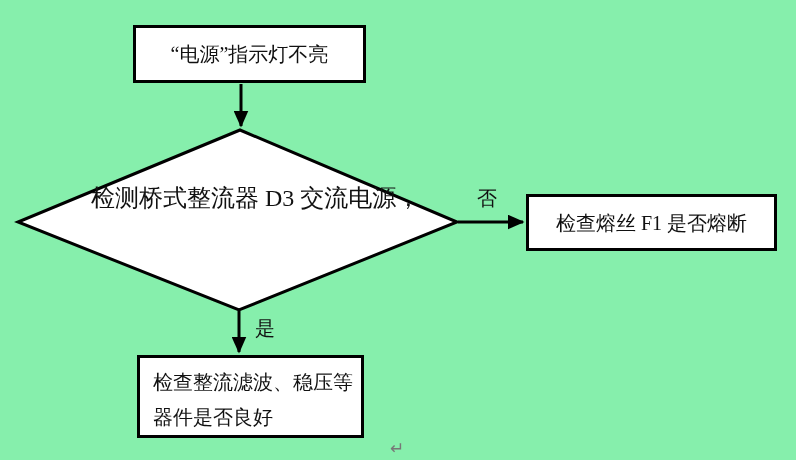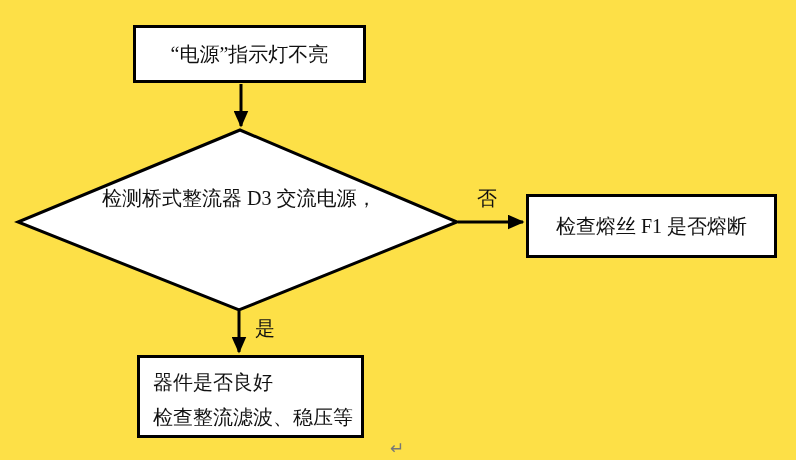--- a/index.html
+++ b/index.html
@@ -4,21 +4,21 @@
 <style>
   html, body {
     margin: 0;
     padding: 0;
     background: #ffffff;
   }
   .canvas {
     position: relative;
     width: 796px;
     height: 460px;
-    background: #fde047;
+    background: #86efac;
     font-family: "Liberation Serif", "DejaVu Serif", serif;
     color: #111111;
     overflow: hidden;
   }
   .connector-layer {
     position: absolute;
     left: 0;
     top: 0;
     width: 796px;
     height: 460px;
@@ -40,39 +40,39 @@
   .start-box {
     left: 133px;
     top: 25px;
     width: 233px;
     height: 58px;
   }
   .no-box {
     left: 526px;
     top: 194px;
     width: 251px;
-    height: 64px;
+    height: 57px;
   }
   .yes-box {
     left: 137px;
     top: 355px;
     width: 227px;
     height: 83px;
     padding: 7px 6px 0 13px;
   }
   .yes-box .line,
   .decision-text .line {
     line-height: 35px;
     white-space: nowrap;
   }
   .decision-text {
     position: absolute;
-    left: 102px;
+    left: 91px;
     top: 181px;
-    font-size: 20px;
+    font-size: 24px;
     white-space: nowrap;
   }
   .branch-label {
     position: absolute;
     font-size: 20px;
     line-height: 22px;
   }
   .no-label {
     left: 473px;
     top: 187px;
@@ -125,19 +125,19 @@
 
   <div class="branch-label no-label">否</div>
 
   <div class="branch-label yes-label">是</div>
 
   <div class="box box-center no-box">
     <span>检查熔丝 F1 是否熔断</span>
   </div>
 
   <div class="box yes-box">
+    <div class="line">检查整流滤波、稳压等</div>
     <div class="line">器件是否良好</div>
-    <div class="line">检查整流滤波、稳压等</div>
   </div>
 
   <div class="return-mark">↵</div>
 
 </div>
 
 </body></html>

